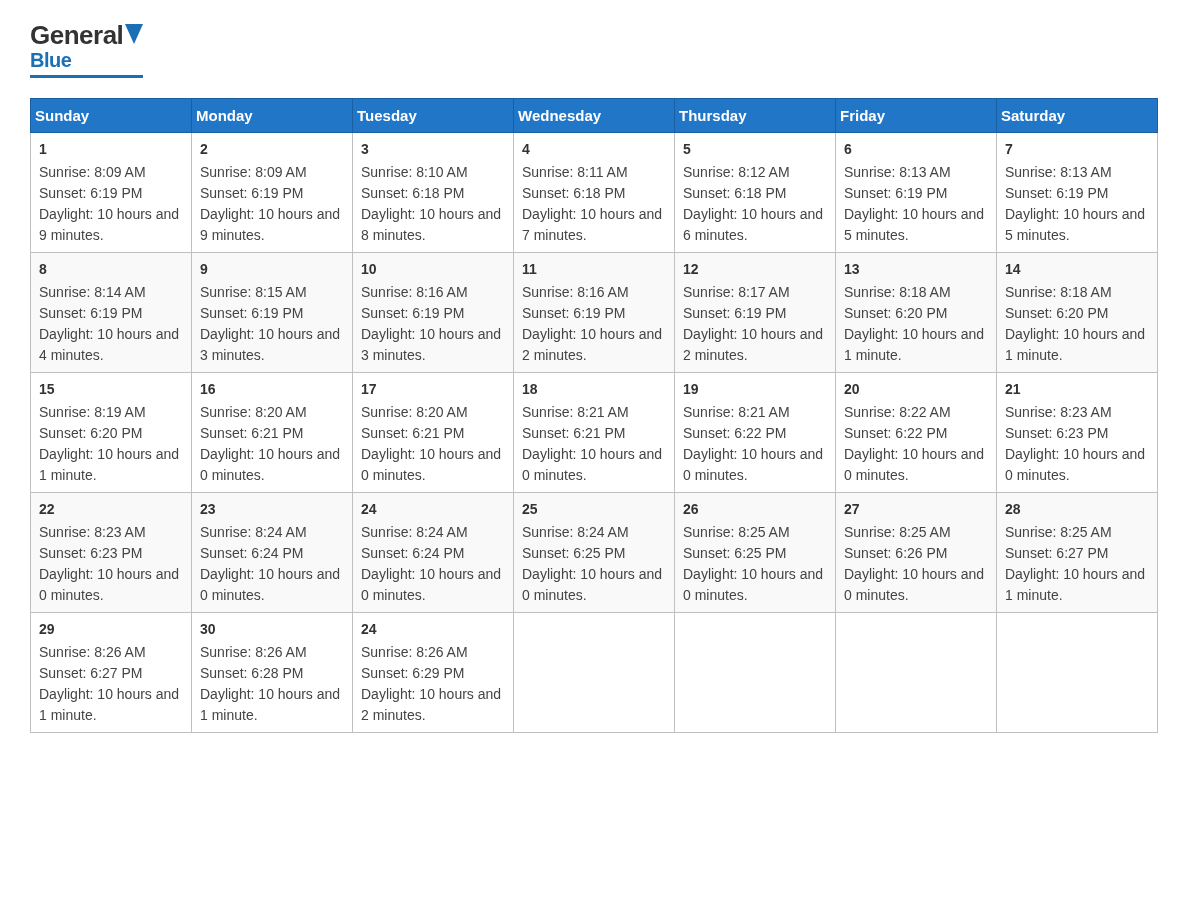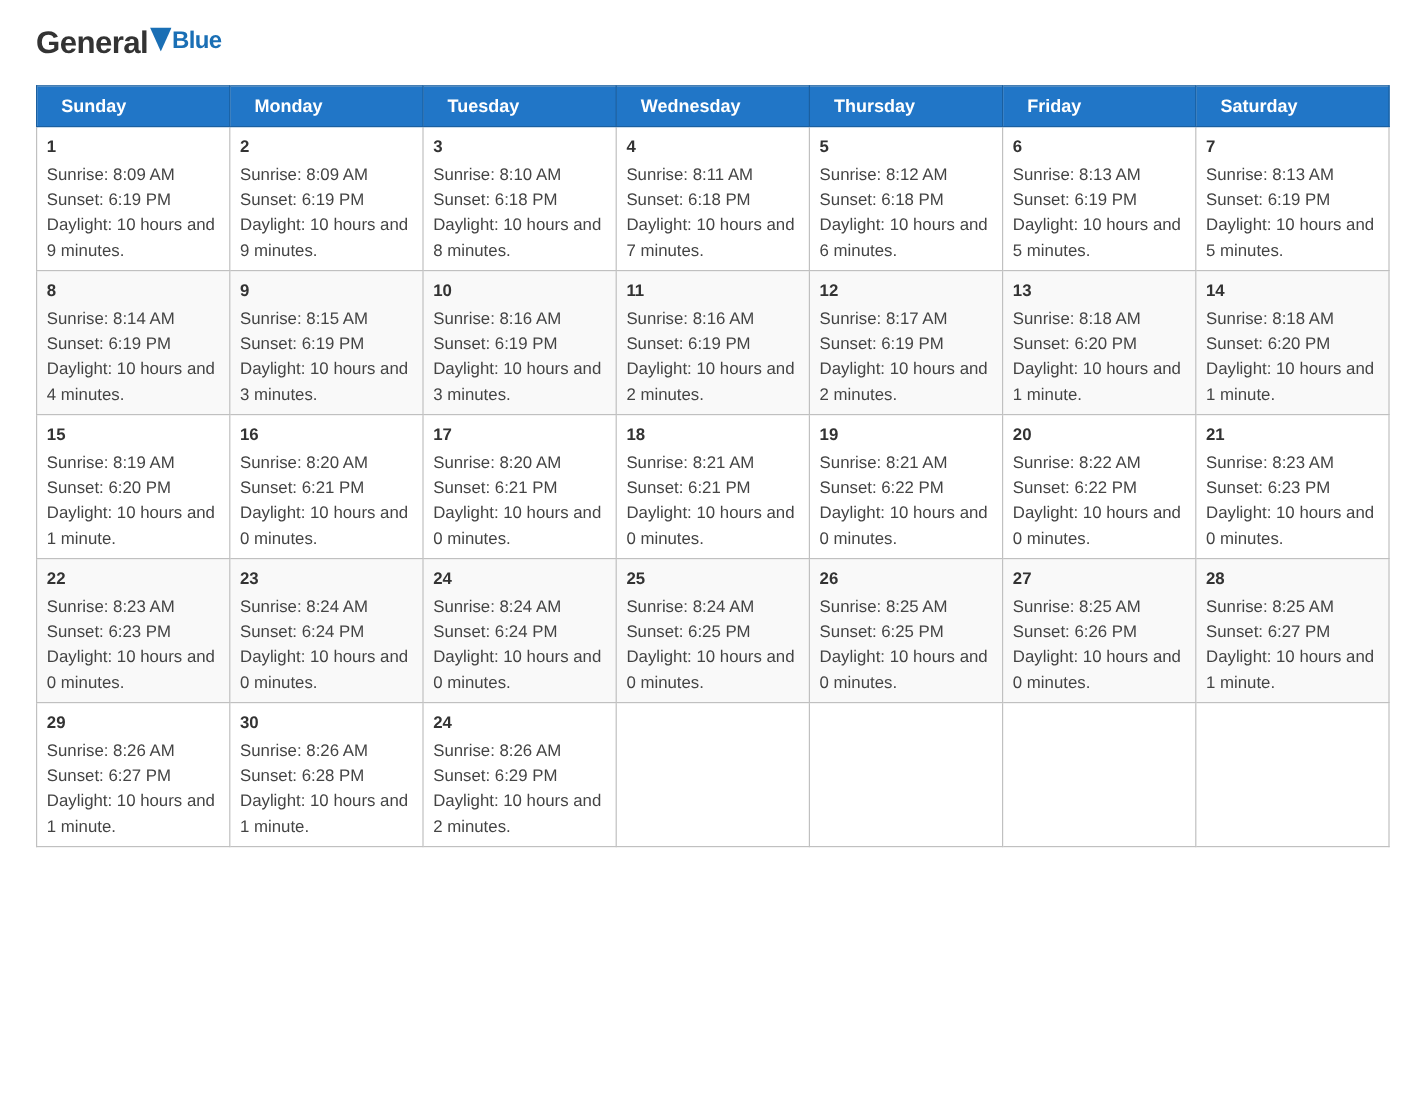--- a/index.html
+++ b/index.html
@@ -30,21 +30,21 @@
     }
     table {
       width: 100%;
       border-collapse: collapse;
     }
     thead tr th {
       background: #2176c7;
       color: #fff;
       font-size: 15px;
       font-weight: bold;
-      padding: 8px 20px;
+      padding: 8px 4px;
       text-align: left;
       border: 1px solid #1a5fa0;
     }
     tbody tr td {
       border: 1px solid #c0c0c0;
       vertical-align: top;
       padding: 6px 8px;
       font-size: 12px;
       line-height: 1.5;
       width: 14.28%;
@@ -64,21 +64,21 @@
     }
     tbody tr:nth-child(even) td {
       background: #f9f9f9;
     }
     .empty-cell {
       background: #fff !important;
     }
     
     .logo-container {
       display: flex;
-      flex-direction: row;
+      flex-direction: column;
     }
     .logo-top {
       display: flex;
       align-items: center;
     }
     .logo-word-general {
       font-size: 26px;
       font-weight: bold;
       color: #333;
       letter-spacing: -0.5px;

